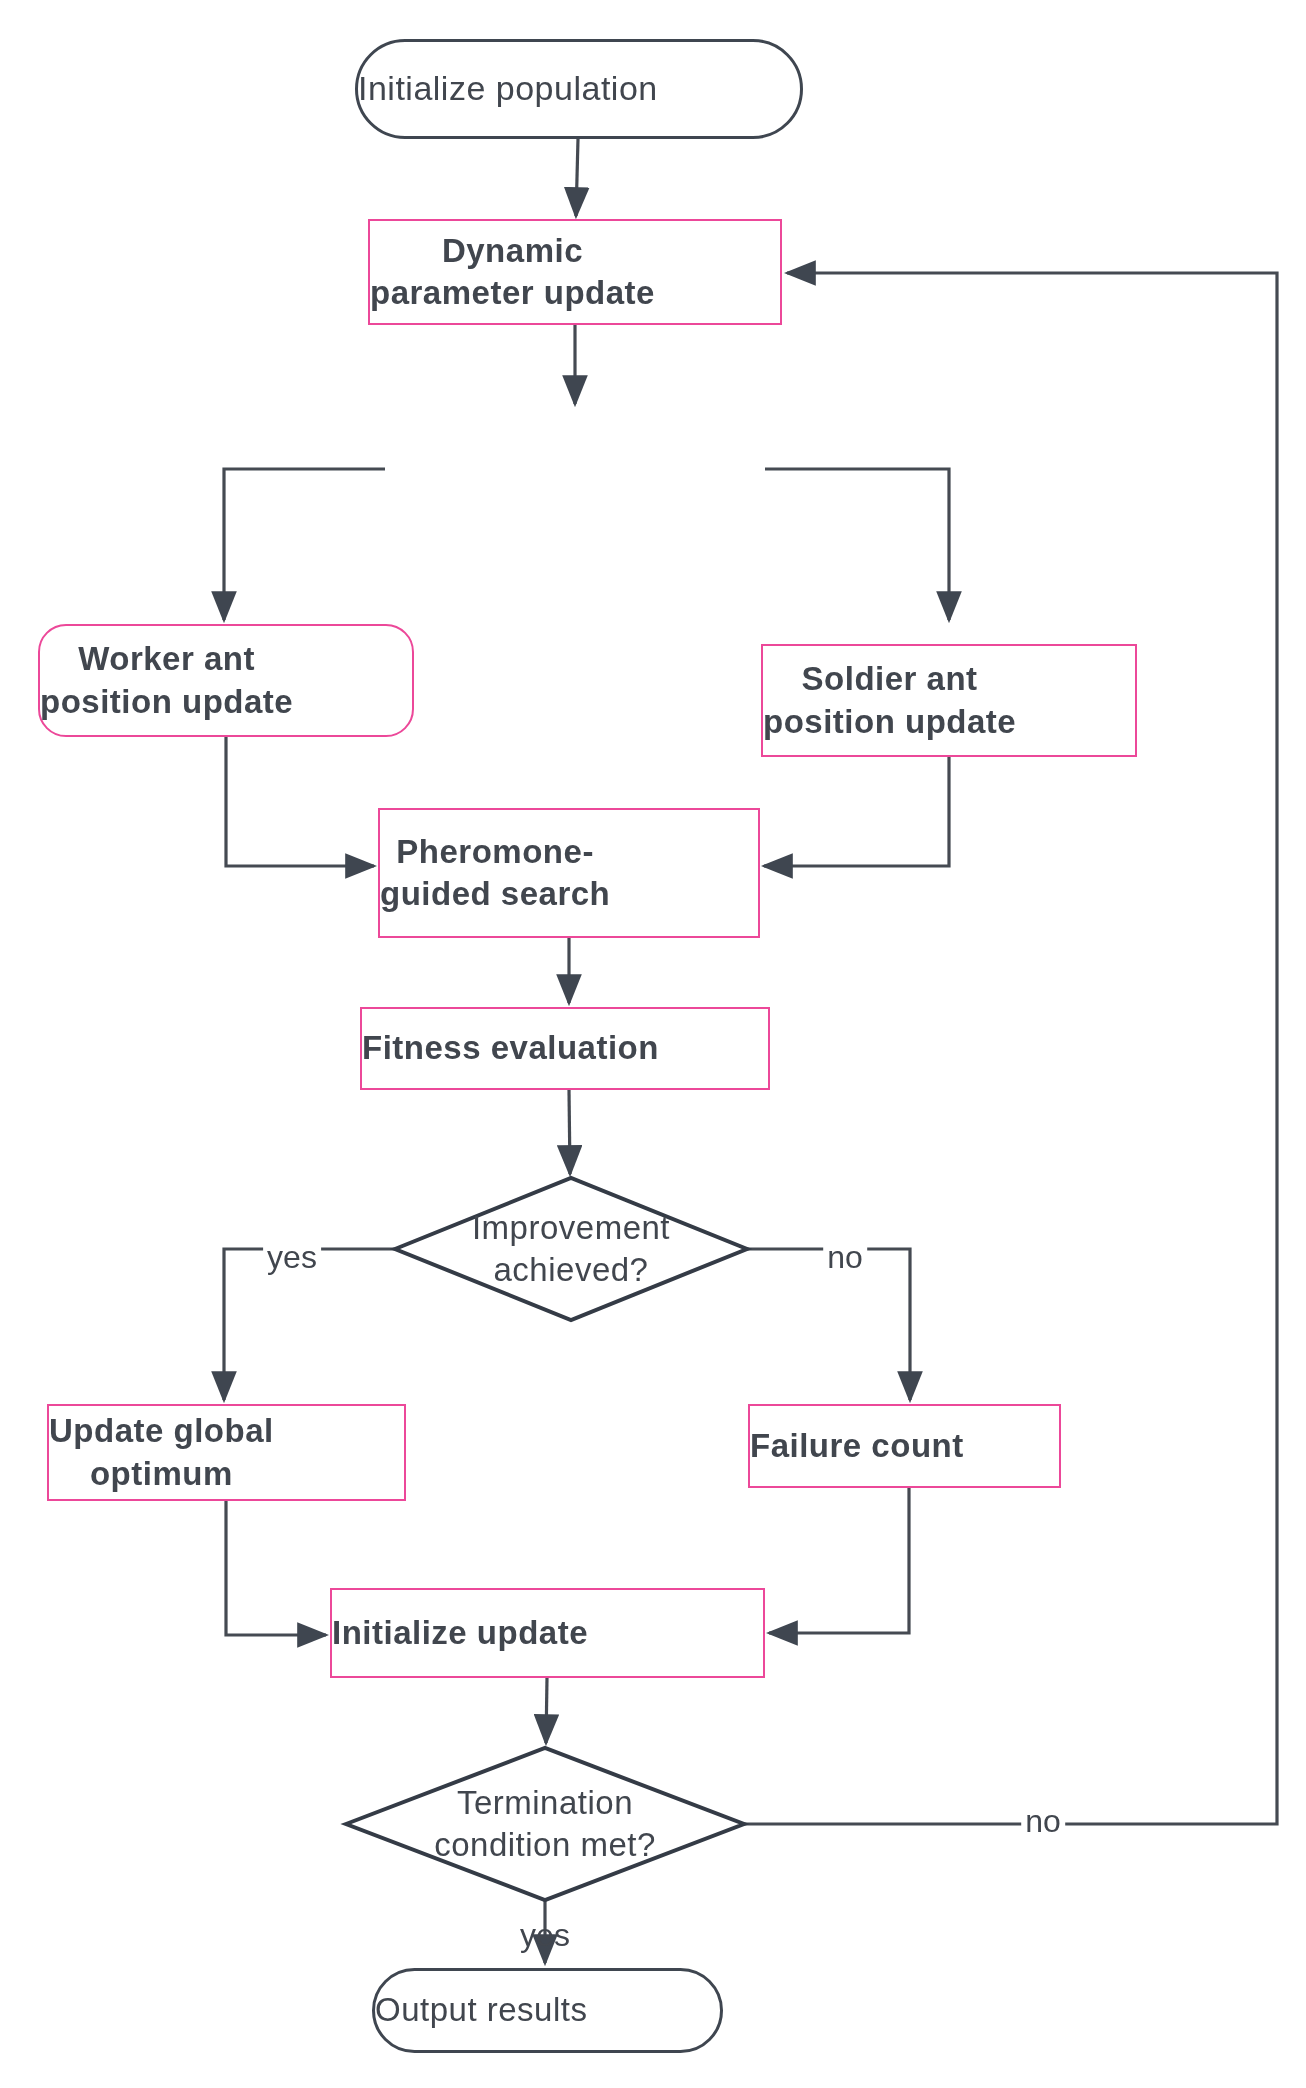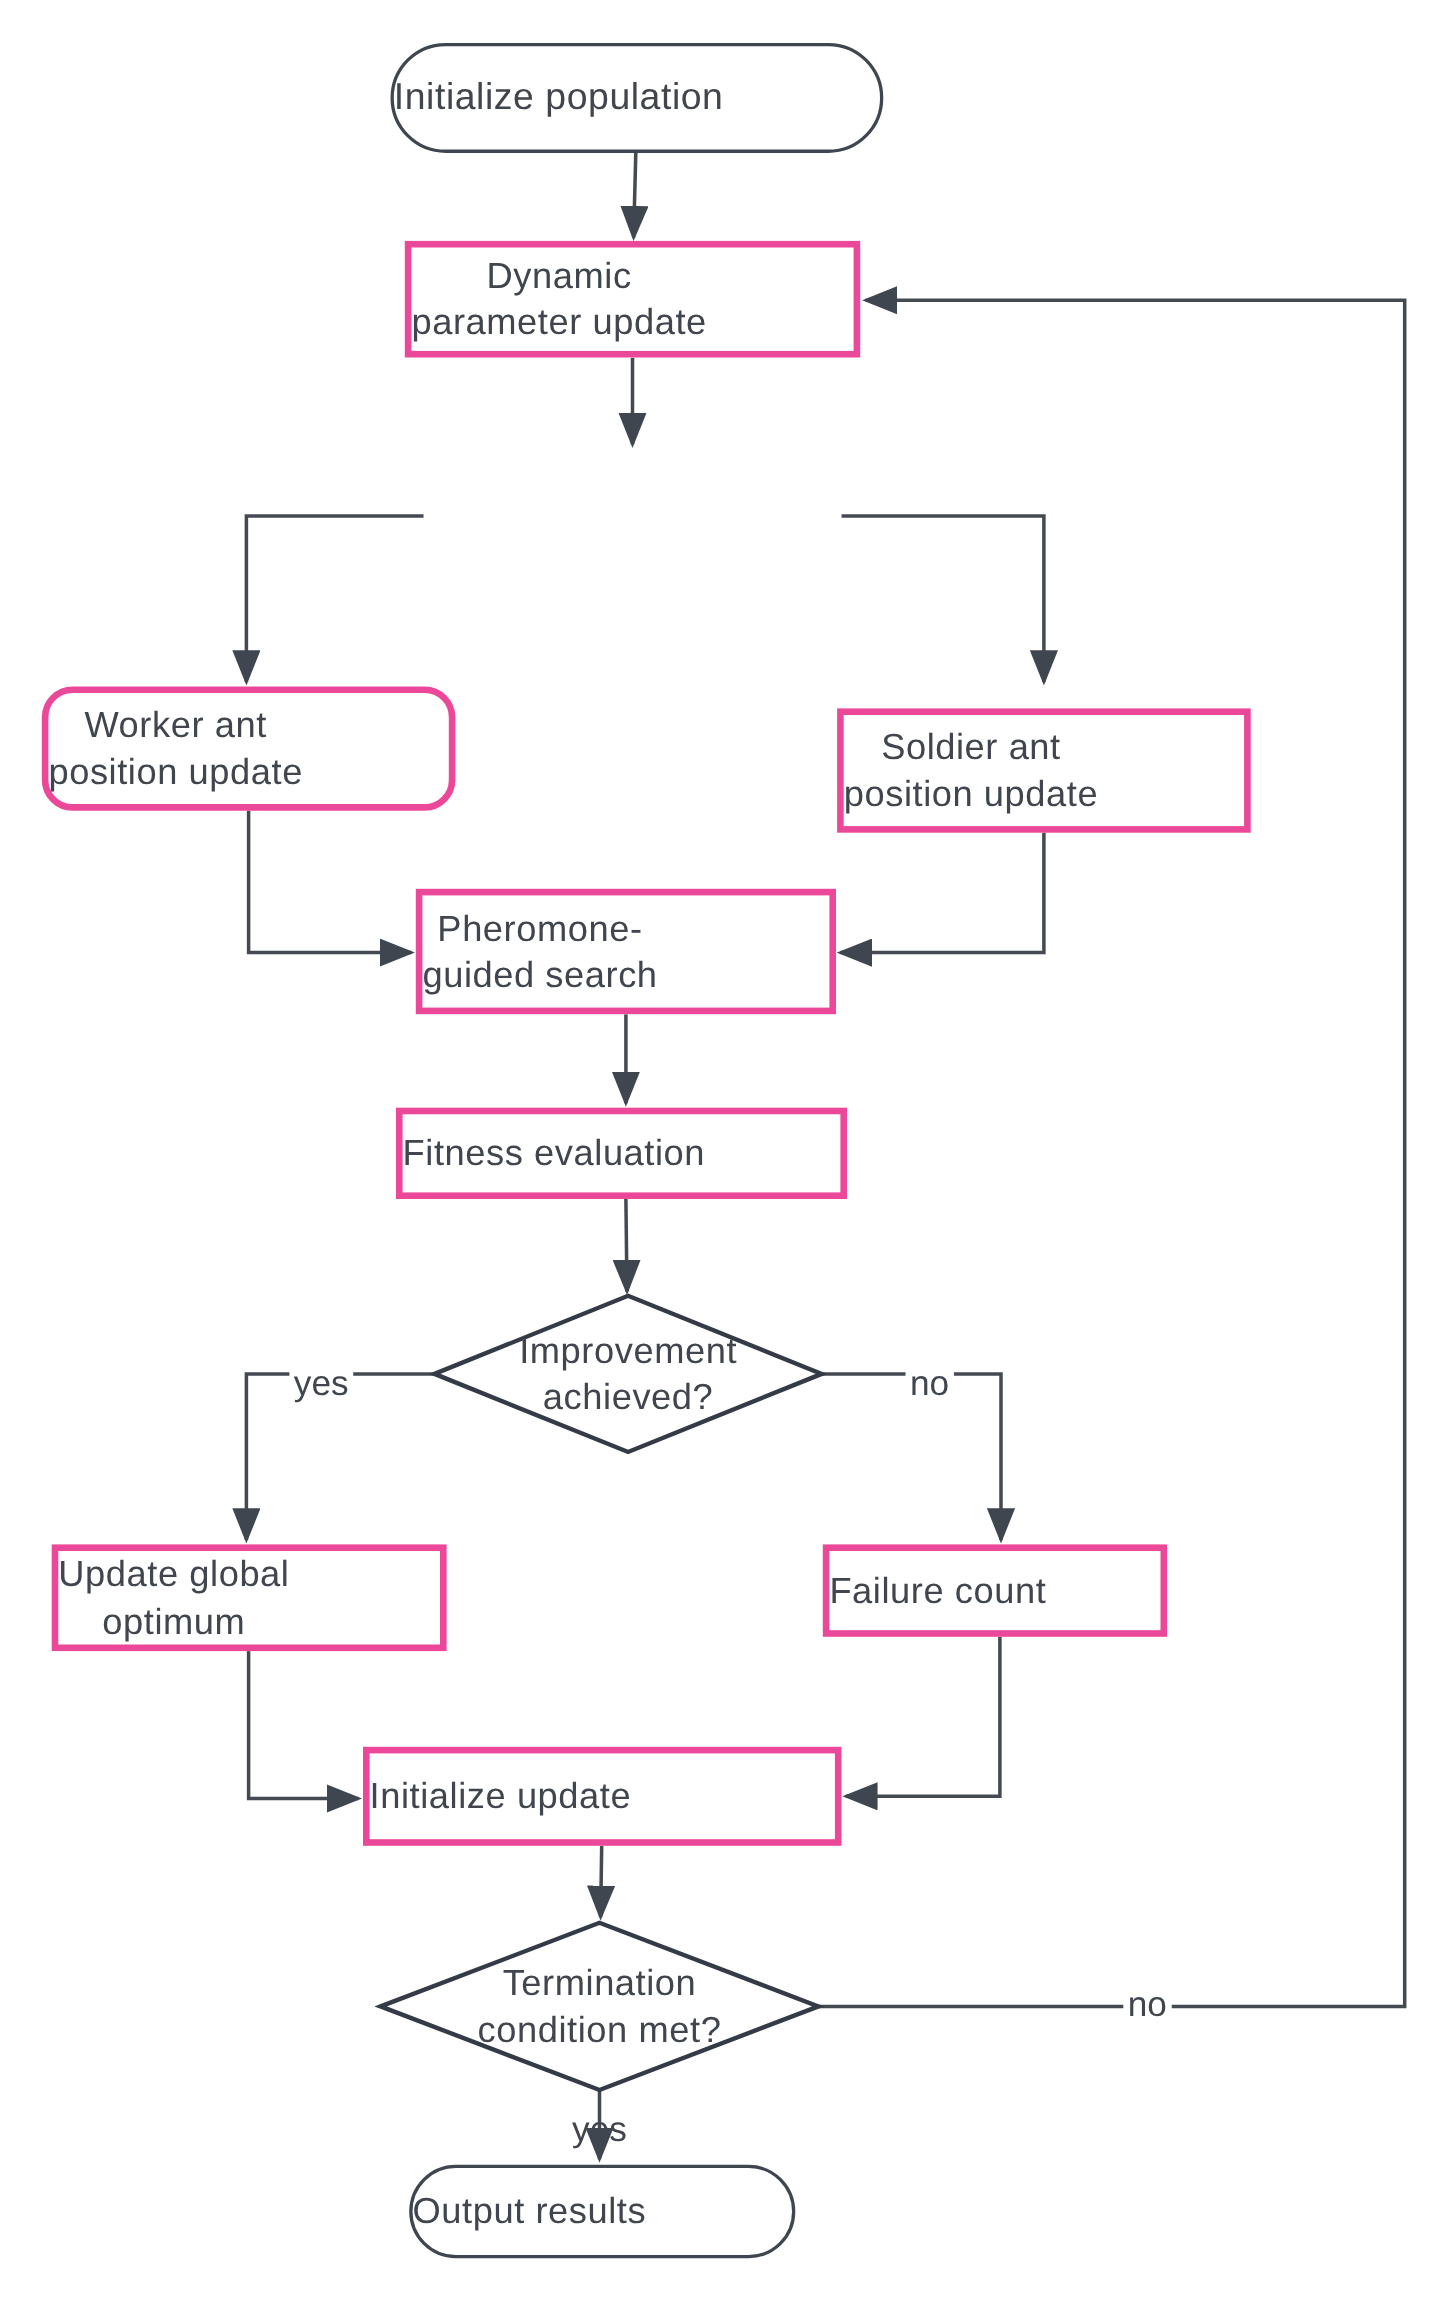--- a/index.html
+++ b/index.html
@@ -25,21 +25,22 @@
   .node {
     position: absolute;
     display: flex;
     align-items: center;
     justify-content: flex-start;
     text-align: center;
     background: #ffffff;
     box-sizing: border-box;
   }
   .rect {
-    border: 6px solid #ec4899;
+    border: 2px solid #ec4899;
+    font-weight: bold;
   }
   .terminator {
     border: 3.5px solid #3f4650;
     border-radius: 52px;
   }
   .node-label {
     white-space: pre-line;
     font-size: 33px;
     line-height: 1.28;
     color: #41464e;
@@ -116,21 +117,21 @@
   <div class="node rect" style="left:38px; top:624px; width:376px; height:113px;border-radius:28px;">
     <span class="node-label">Worker ant
 position update</span>
   </div>
 
   <div class="node rect" style="left:761px; top:644px; width:376px; height:113px;">
     <span class="node-label">Soldier ant
 position update</span>
   </div>
 
-  <div class="node rect" style="left:378px; top:808px; width:382px; height:114px;">
+  <div class="node rect" style="left:378px; top:808px; width:382px; height:130px;">
     <span class="node-label">Pheromone-
 guided search</span>
   </div>
 
   <div class="node rect" style="left:360px; top:1007px; width:410px; height:83px;">
     <span class="node-label">Fitness evaluation</span>
   </div>
 
   <div class="diamond-label" style="left:421px; top:1189px; width:300px; height:120px;">
     <span class="node-label">Improvement

